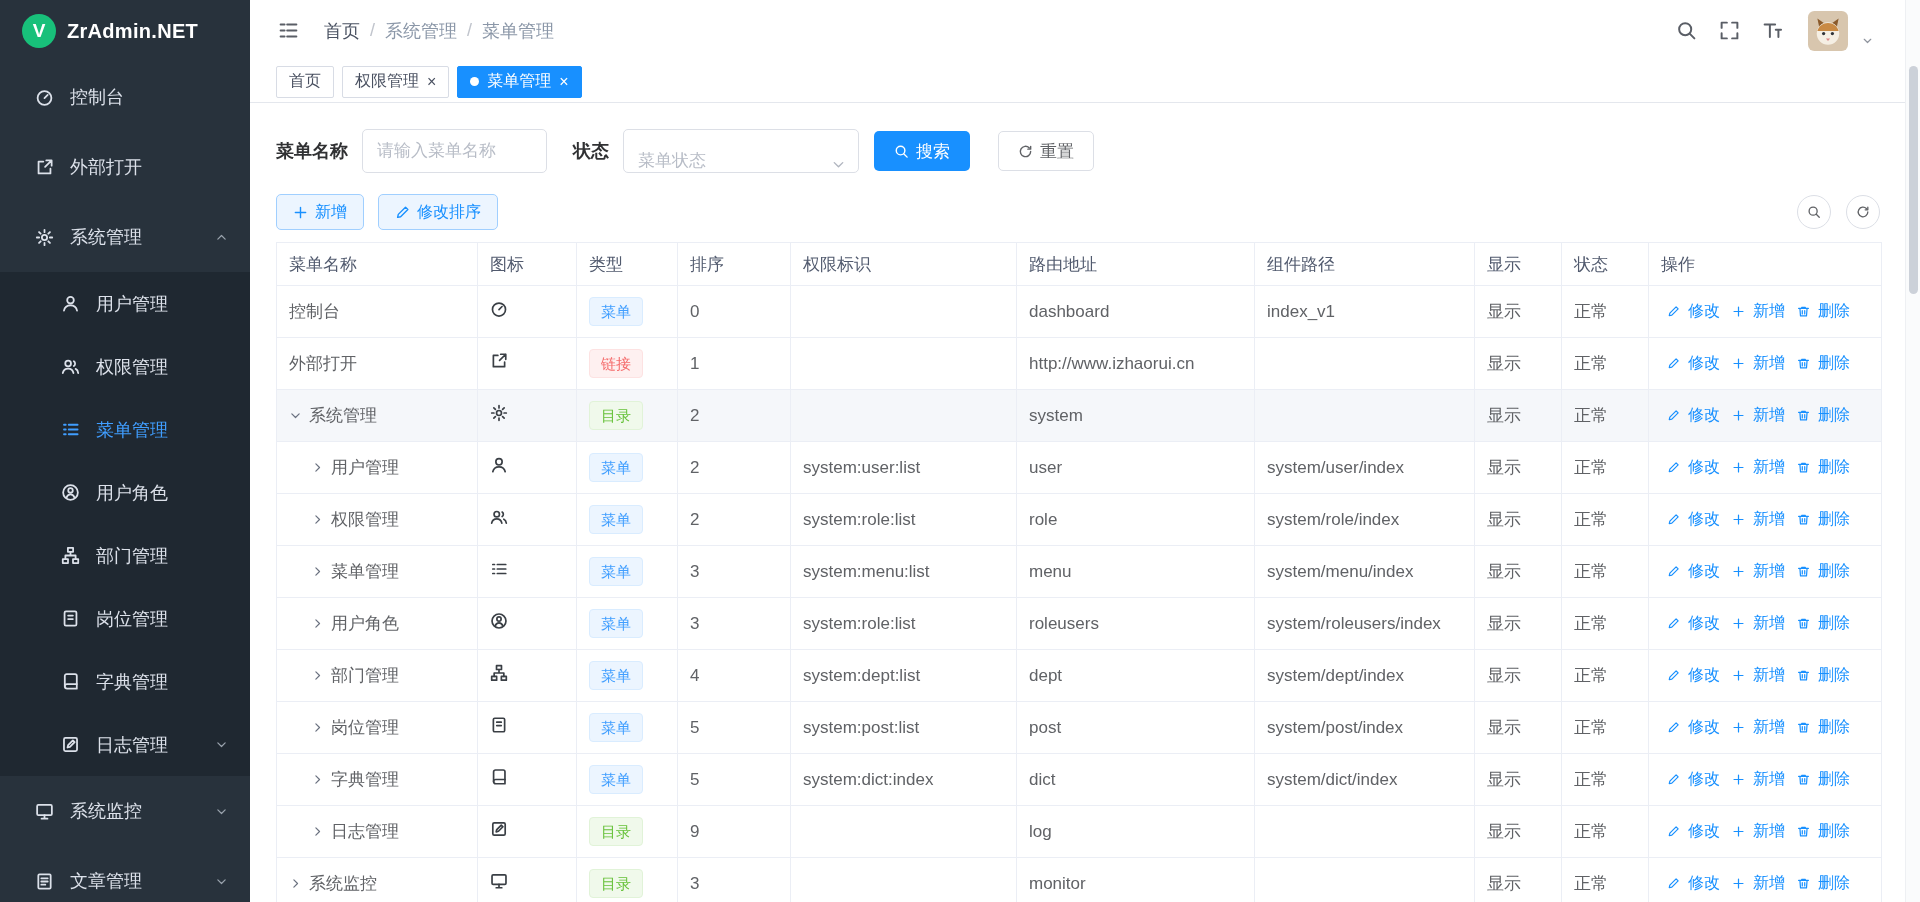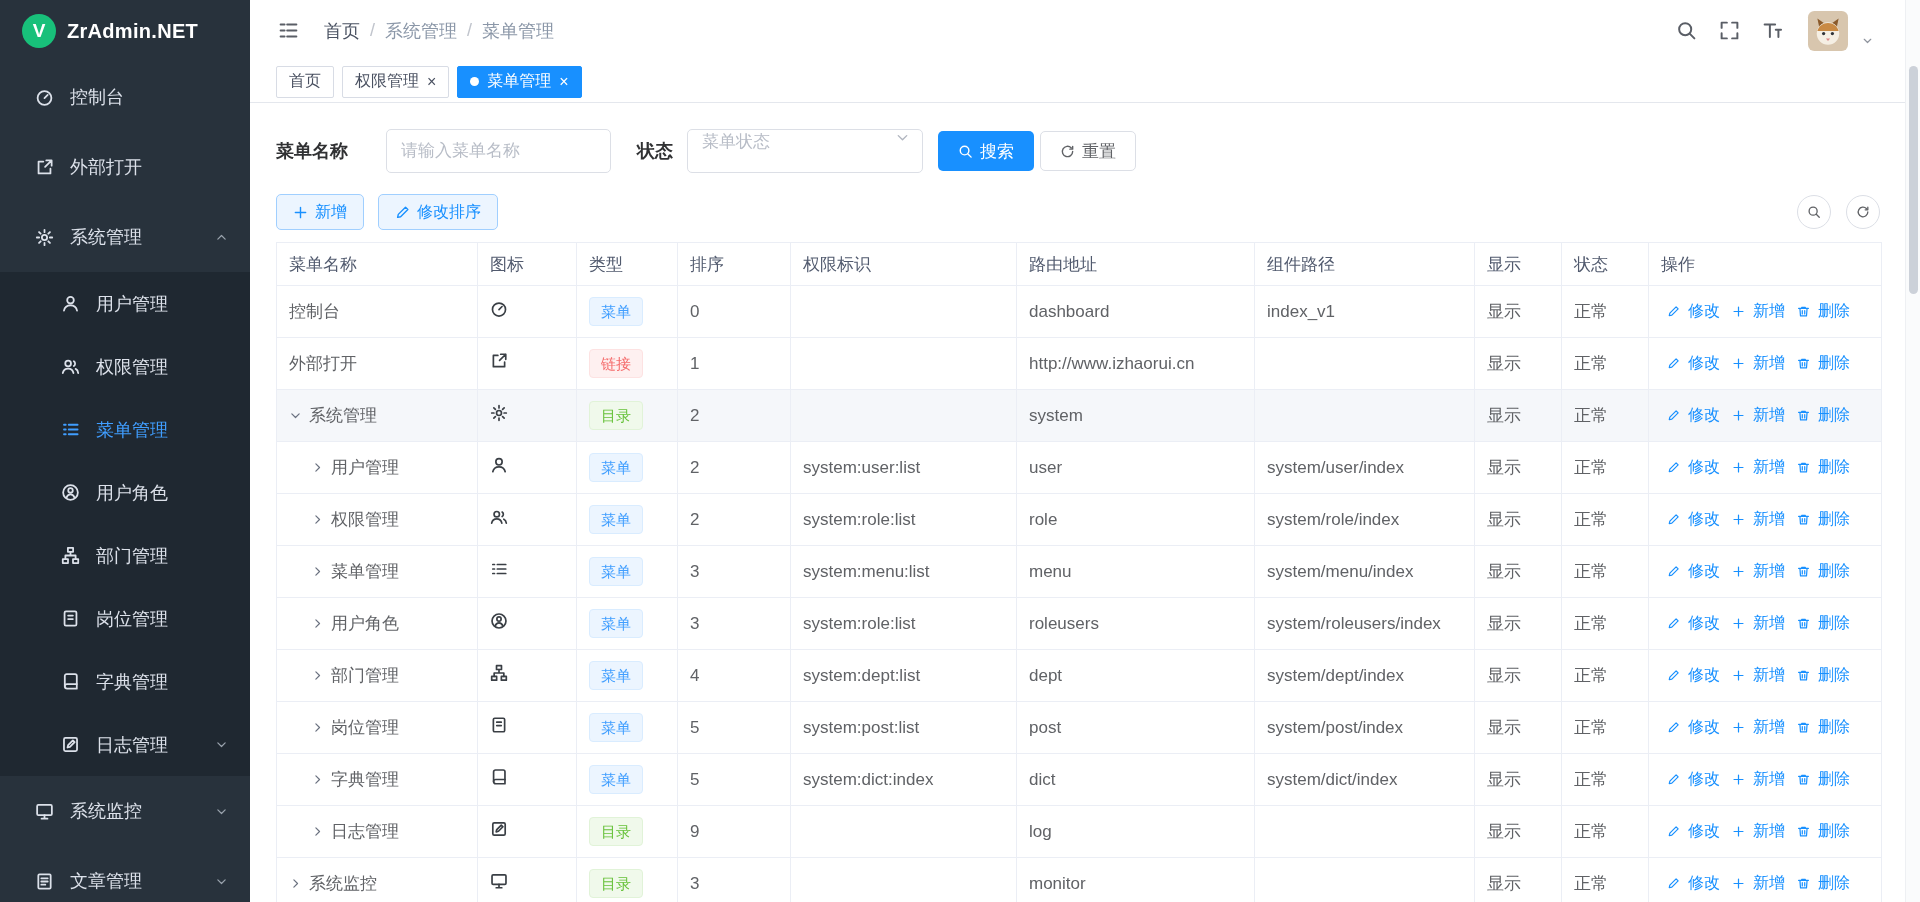--- a/index.html
+++ b/index.html
@@ -38,33 +38,33 @@
   .tab { height:32px; border:1px solid #d8dce5; background:#fff; color:#495060; display:inline-flex;
          align-items:center; gap:8px; padding:0 12px; font-size:16px; cursor:pointer; border-radius:2px; }
   .tab.active { background:#1890ff; border-color:#1890ff; color:#fff; }
   .dot { width:9px; height:9px; border-radius:50%; background:#fff; }
   .tab-close { font-size:16px; line-height:1; cursor:pointer; }
 
   
   .content { flex:1; padding:26px 40px 0 26px; overflow:hidden; }
   .filter-row { display:flex; align-items:center; }
   .f-label { font-weight:bold; font-size:18px; color:#303133; margin-right:14px; white-space:nowrap; }
-  .f-input { width:225px; height:44px; border:1px solid #dcdfe6; border-radius:5px; padding:0 14px;
-             font-size:17px; color:#606266; outline:none; font-family:inherit;margin-left:24px; }
+  .f-input { width:185px; height:44px; border:1px solid #dcdfe6; border-radius:5px; padding:0 14px;
+             font-size:17px; color:#606266; outline:none; font-family:inherit; }
   .f-input::placeholder { color:#b8bdc7; }
   .f-label.second { margin-left:26px; }
   .f-select { width:236px; height:44px; border:1px solid #dcdfe6; border-radius:5px; display:flex;
-              align-items:flex-start; justify-content:space-between; padding:0 12px 0 14px; cursor:pointer; background:#fff; }
+              align-items:flex-end; justify-content:space-between; padding:0 12px 0 14px; cursor:pointer; background:#fff; }
   .f-select-ph { color:#b8bdc7; font-size:17px; }
   .f-select-caret { display:inline-flex; color:#b0b5bf; font-size:15px; }
 
   .btn { display:inline-flex; align-items:center; gap:7px; border-radius:5px; font-size:17px;
          cursor:pointer; border:1px solid transparent; font-family:inherit; }
   .btn-primary { background:#1890ff; color:#fff; height:40px; padding:0 19px; margin-left:15px;justify-content:space-between; }
-  .btn-plain { background:#fff; border-color:#dcdfe6; color:#606266; height:40px; padding:0 19px; margin-left:6px; }
+  .btn-plain { background:#fff; border-color:#dcdfe6; color:#606266; height:40px; padding:0 19px; margin-left:28px; }
   .btn-ic { display:inline-flex; font-size:15px; }
 
   .toolbar-row { display:flex; align-items:center; margin-top:21px; }
   .btn-soft { background:#ecf5ff; border-color:#a0cfff; color:#1890ff; height:36px; padding:0 16px; margin-right:14px; font-size:16px; }
   .tbr-right { margin-left:auto; display:flex; gap:15px; }
   .circle-btn { width:34px; height:34px; border-radius:50%; border:1px solid #dcdfe6; background:#fff;
                 color:#606266; display:flex; align-items:center; justify-content:center; font-size:14px; cursor:pointer; }
 
   
   .grid { border-collapse:collapse; table-layout:fixed; width:1605px; margin-top:12px; }

